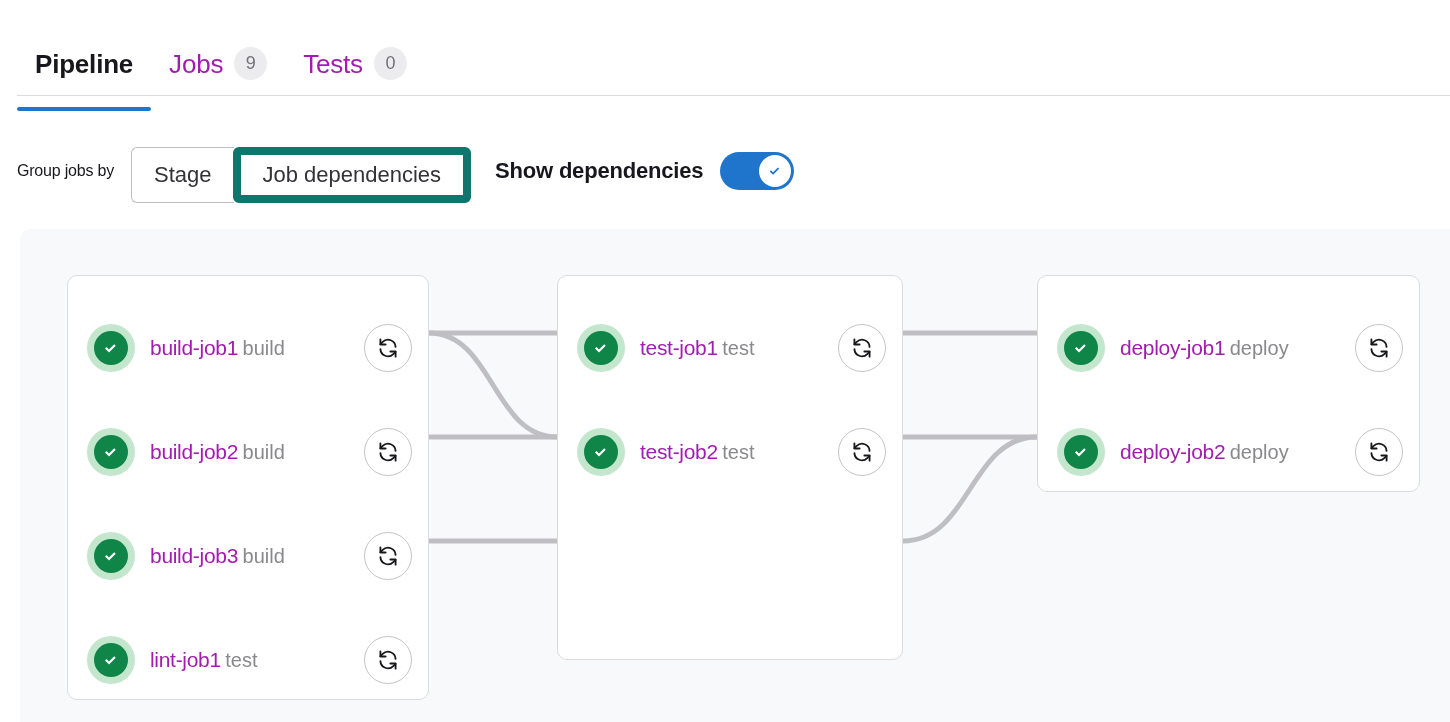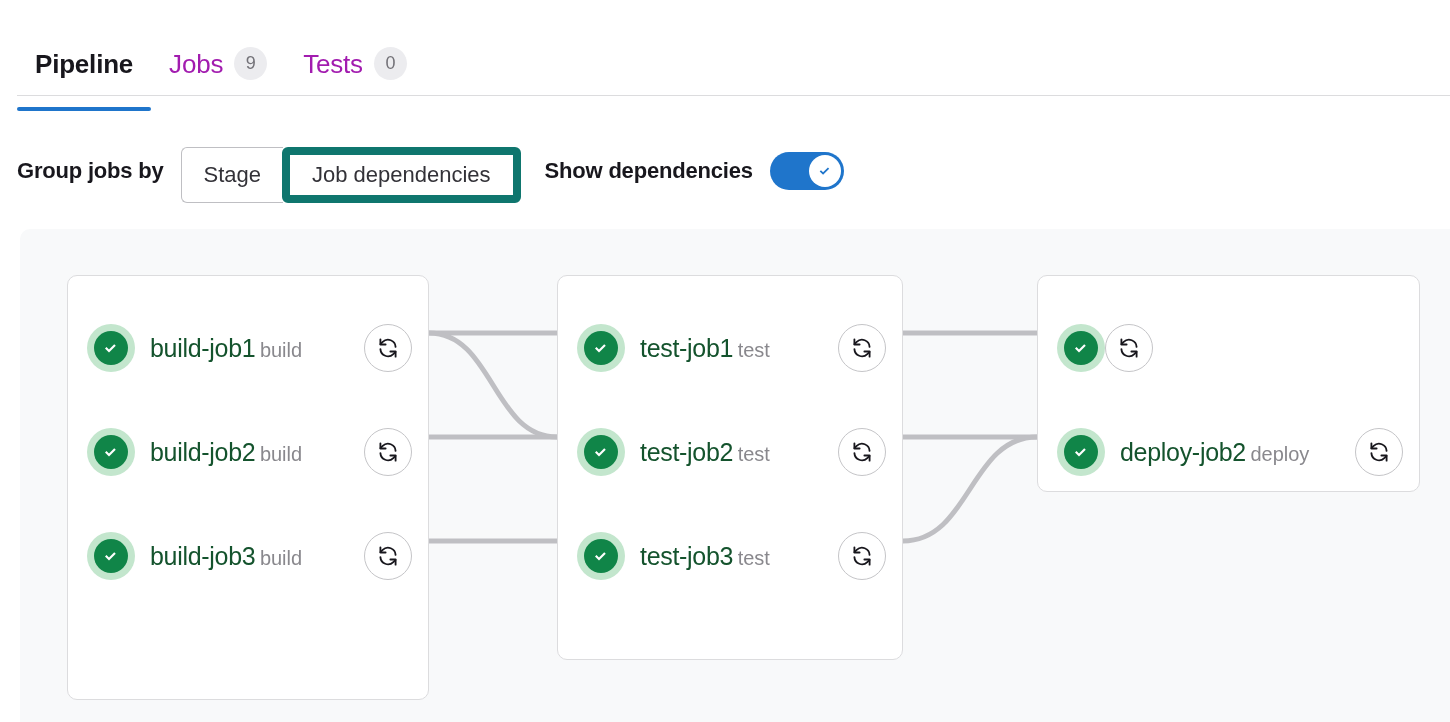--- a/index.html
+++ b/index.html
@@ -87,22 +87,22 @@
   
   .controls-row {
     position: absolute;
     left: 17px;
     top: 140px;
     display: flex;
     align-items: center;
     height: 62px;
   }
   .controls-label {
-    font-size: 22px;
-    font-weight: 700;
+    font-size: 16px;
+    font-weight: 400;
     color: #18171d;
     letter-spacing: -0.2px;
     white-space: nowrap;
   }
   .segmented {
     display: flex;
     margin-left: 17px;
     border-radius: 6px;
     height: 48px;
     box-sizing: border-box;
@@ -232,22 +232,22 @@
     display: flex;
     align-items: center;
     justify-content: center;
   }
   .job-text {
     margin-left: 15px;
     flex: 1 1 auto;
     min-width: 0;
   }
   .job-name {
-    font-size: 25px;
-    color: #14532d;
+    font-size: 21px;
+    color: #a21caf;
     line-height: 1.15;
     letter-spacing: -0.3px;
     white-space: nowrap;
   }
   .job-stage {
     font-size: 20px;
     color: #89888d;
     line-height: 1.3;
     margin-top: 1px;
     white-space: nowrap;
@@ -399,20 +399,42 @@
       <button class="retry-btn">
         <svg width="26" height="26" viewBox="0 0 24 24" fill="none" stroke="#18171d" stroke-width="1.7" stroke-linecap="round" stroke-linejoin="round">
           <path d="M19 11a7 7 0 0 0-11.9-4.6L5 8.4"></path>
             <polyline points="5,4 5,8.8 9.8,8.8"></polyline>
           <path d="M5 13a7 7 0 0 0 11.9 4.6L19 15.6"></path>
             <polyline points="19,20 19,15.2 14.2,15.2"></polyline>
         </svg>
       </button>
     </div>
 
+    <div class="job-row">
+      <span class="status-icon">
+        <span class="status-halo"></span>
+        <span class="status-disc">
+          <svg width="20" height="20" viewBox="0 0 16 16">
+              <path d="M6.4 11.6 3.2 8.4l1.2-1.2 2 2 4.2-4.2 1.2 1.2z" fill="#fff"></path>
+            </svg>
+        </span>
+      </span>
+      <span class="job-text">
+        <span class="job-name">lint-job1</span>
+        <span class="job-stage">test</span>
+      </span>
+      <button class="retry-btn">
+        <svg width="26" height="26" viewBox="0 0 24 24" fill="none" stroke="#18171d" stroke-width="1.7" stroke-linecap="round" stroke-linejoin="round">
+          <path d="M19 11a7 7 0 0 0-11.9-4.6L5 8.4"></path>
+            <polyline points="5,4 5,8.8 9.8,8.8"></polyline>
+          <path d="M5 13a7 7 0 0 0 11.9 4.6L19 15.6"></path>
+            <polyline points="19,20 19,15.2 14.2,15.2"></polyline>
+        </svg>
+      </button>
+    </div>
 
   </div>
 
   <div class="stage-col col-test">
 
     <div class="job-row">
       <span class="status-icon">
         <span class="status-halo"></span>
         <span class="status-disc">
           <svg width="20" height="20" viewBox="0 0 16 16">
@@ -450,55 +472,37 @@
       <button class="retry-btn">
         <svg width="26" height="26" viewBox="0 0 24 24" fill="none" stroke="#18171d" stroke-width="1.7" stroke-linecap="round" stroke-linejoin="round">
           <path d="M19 11a7 7 0 0 0-11.9-4.6L5 8.4"></path>
             <polyline points="5,4 5,8.8 9.8,8.8"></polyline>
           <path d="M5 13a7 7 0 0 0 11.9 4.6L19 15.6"></path>
             <polyline points="19,20 19,15.2 14.2,15.2"></polyline>
         </svg>
       </button>
     </div>
 
-    <div class="job-row">
-      <span class="status-icon">
-        <span class="status-halo"></span>
-        <span class="status-disc">
-          <svg width="20" height="20" viewBox="0 0 16 16">
-              <path d="M6.4 11.6 3.2 8.4l1.2-1.2 2 2 4.2-4.2 1.2 1.2z" fill="#fff"></path>
-            </svg>
-        </span>
-      </span>
-      <span class="job-text">
-        <span class="job-name">test-job3</span>
-        <span class="job-stage">test</span>
-      </span>
-      <button class="retry-btn">
-        <svg width="26" height="26" viewBox="0 0 24 24" fill="none" stroke="#18171d" stroke-width="1.7" stroke-linecap="round" stroke-linejoin="round">
-          <path d="M19 11a7 7 0 0 0-11.9-4.6L5 8.4"></path>
-            <polyline points="5,4 5,8.8 9.8,8.8"></polyline>
-          <path d="M5 13a7 7 0 0 0 11.9 4.6L19 15.6"></path>
-            <polyline points="19,20 19,15.2 14.2,15.2"></polyline>
-        </svg>
-      </button>
-    </div>
 
   </div>
 
   <div class="stage-col col-deploy">
 
     <div class="job-row">
       <span class="status-icon">
         <span class="status-halo"></span>
         <span class="status-disc">
           <svg width="20" height="20" viewBox="0 0 16 16">
               <path d="M6.4 11.6 3.2 8.4l1.2-1.2 2 2 4.2-4.2 1.2 1.2z" fill="#fff"></path>
             </svg>
         </span>
+      </span>
+      <span class="job-text">
+        <span class="job-name">deploy-job1</span>
+        <span class="job-stage">deploy</span>
       </span>
       <button class="retry-btn">
         <svg width="26" height="26" viewBox="0 0 24 24" fill="none" stroke="#18171d" stroke-width="1.7" stroke-linecap="round" stroke-linejoin="round">
           <path d="M19 11a7 7 0 0 0-11.9-4.6L5 8.4"></path>
             <polyline points="5,4 5,8.8 9.8,8.8"></polyline>
           <path d="M5 13a7 7 0 0 0 11.9 4.6L19 15.6"></path>
             <polyline points="19,20 19,15.2 14.2,15.2"></polyline>
         </svg>
       </button>
     </div>

